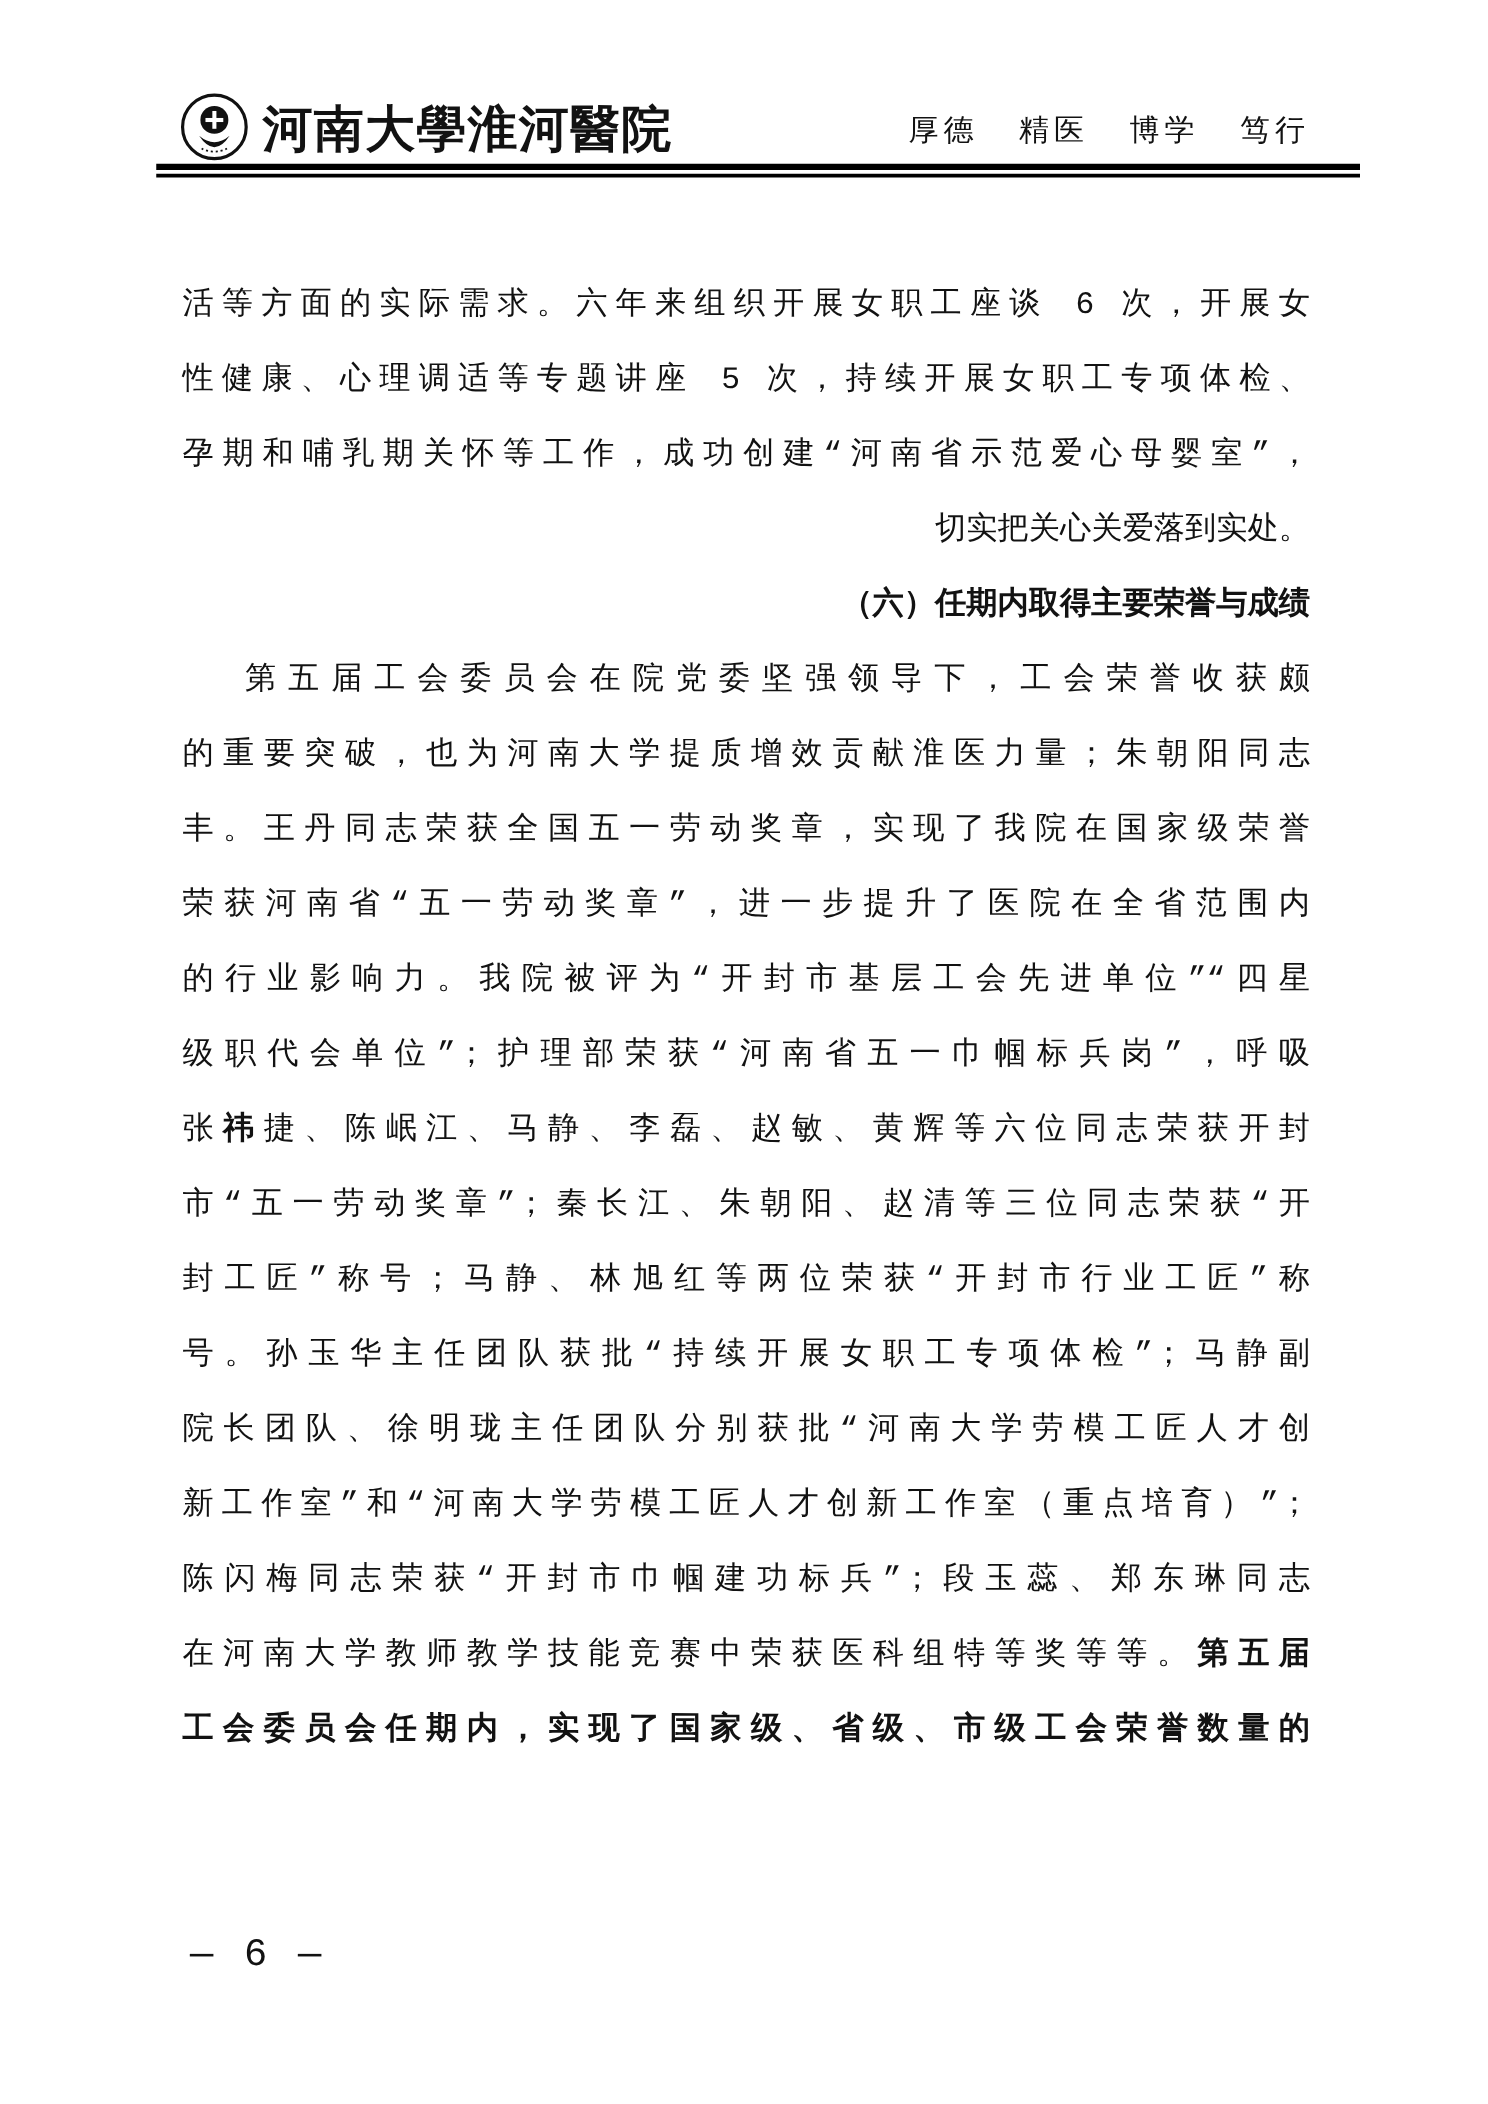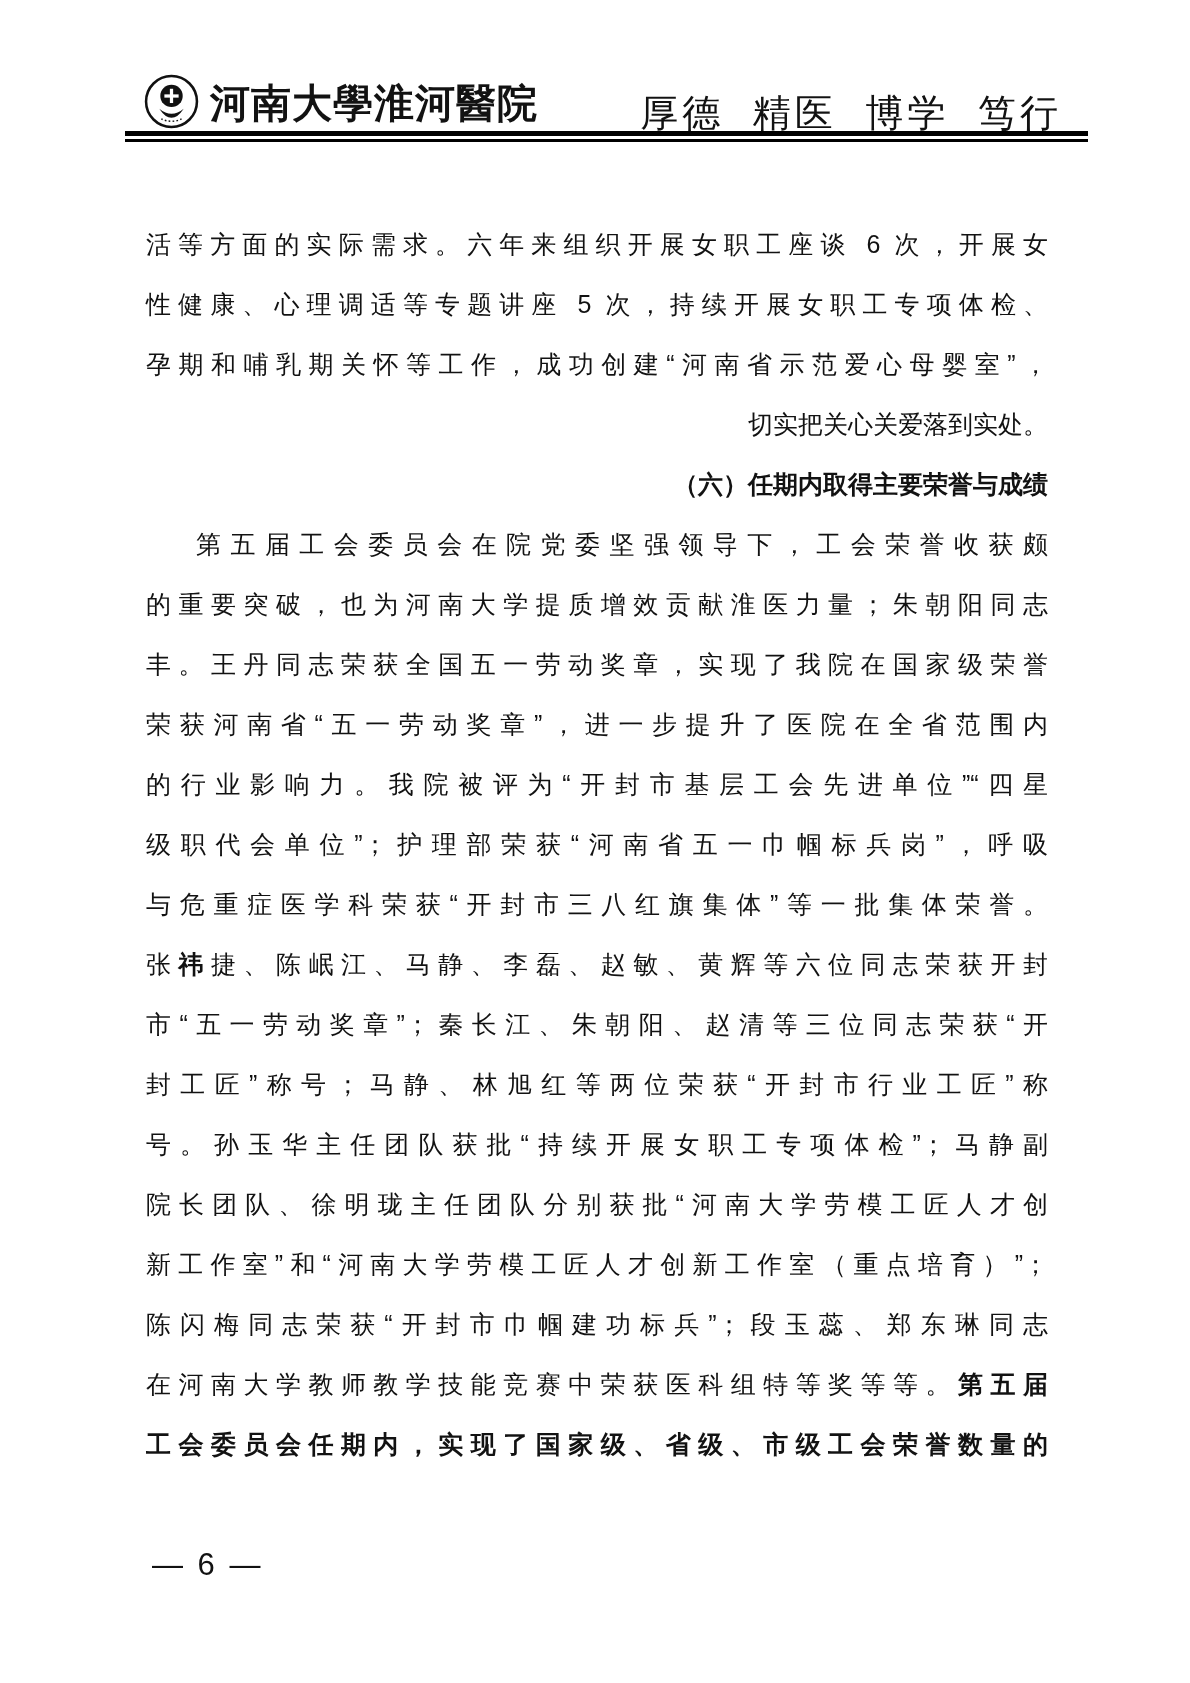--- a/index.html
+++ b/index.html
@@ -3,21 +3,21 @@
 <meta charset="utf-8">
 <style>
   html, body { margin: 0; padding: 0; background: #ffffff; }
   .page {
     position: relative;
     width: 1190px;
     height: 1683px;
     background: #ffffff;
     overflow: hidden;
     color: #121212;
-    font-family: Liberation Sans, sans-serif;
+    font-family: Liberation Mono, monospace;
   }
 
   
   .logo {
     position: absolute;
     left: 143px;
     top: 73px;
     width: 57px;
     height: 57px;
   }
@@ -25,23 +25,23 @@
     position: absolute;
     left: 210px;
     top: 76px;
     font-size: 40px;
     font-weight: bold;
     letter-spacing: 1px;
     white-space: nowrap;
   }
   .motto {
     position: absolute;
-    right: 128px;
+    right: 142px;
     top: 88px;
-    font-size: 38px;
+    font-size: 24px;
     letter-spacing: 4px;
     word-spacing: 14px;
     white-space: nowrap;
   }
   .rule {
     position: absolute;
     left: 125px;
     top: 131px;
     width: 963px;
     height: 3px;
@@ -106,21 +106,20 @@
       <div class="line"><span>性健康、心理调适等专题讲座 5 次，持续开展女职工专项体检、</span></div>
       <div class="line"><span>孕期和哺乳期关怀等工作，成功创建“河南省示范爱心母婴室”，</span></div>
       <div class="line noju"><span>切实把关心关爱落到实处。</span></div>
       <div class="line noju" style="text-indent: 1.2em;"><span class="bold">（六）任期内取得主要荣誉与成绩</span></div>
       <div class="line" style="text-indent: 2em;"><span>第五届工会委员会在院党委坚强领导下，工会荣誉收获颇</span></div>
       <div class="line"><span>的重要突破，也为河南大学提质增效贡献淮医力量；朱朝阳同志</span></div>
       <div class="line"><span>丰。王丹同志荣获全国五一劳动奖章，实现了我院在国家级荣誉</span></div>
       <div class="line"><span>荣获河南省“五一劳动奖章”，进一步提升了医院在全省范围内</span></div>
       <div class="line"><span>的行业影响力。我院被评为“开封市基层工会先进单位”“四星</span></div>
       <div class="line"><span>级职代会单位”；护理部荣获“河南省五一巾帼标兵岗”，呼吸</span></div>
-      <div class="line"><span>与危重症医学科荣获“开封市三八红旗集体”等一批集体荣誉。</span></div>
       <div class="line"><span>张</span><span class="bold">祎</span><span>捷、陈岷江、马静、李磊、赵敏、黄辉等六位同志荣获开封</span></div>
       <div class="line"><span>市“五一劳动奖章”；秦长江、朱朝阳、赵清等三位同志荣获“开</span></div>
       <div class="line"><span>封工匠”称号；马静、林旭红等两位荣获“开封市行业工匠”称</span></div>
       <div class="line"><span>号。孙玉华主任团队获批“持续开展女职工专项体检”；马静副</span></div>
       <div class="line"><span>院长团队、徐明珑主任团队分别获批“河南大学劳模工匠人才创</span></div>
       <div class="line"><span>新工作室”和“河南大学劳模工匠人才创新工作室（重点培育）”；</span></div>
       <div class="line"><span>陈闪梅同志荣获“开封市巾帼建功标兵”；段玉蕊、郑东琳同志</span></div>
       <div class="line"><span>在河南大学教师教学技能竞赛中荣获医科组特等奖等等。</span><span class="bold">第五届</span></div>
       <div class="line"><span class="bold">工会委员会任期内，实现了国家级、省级、市级工会荣誉数量的</span></div>
     </div>

